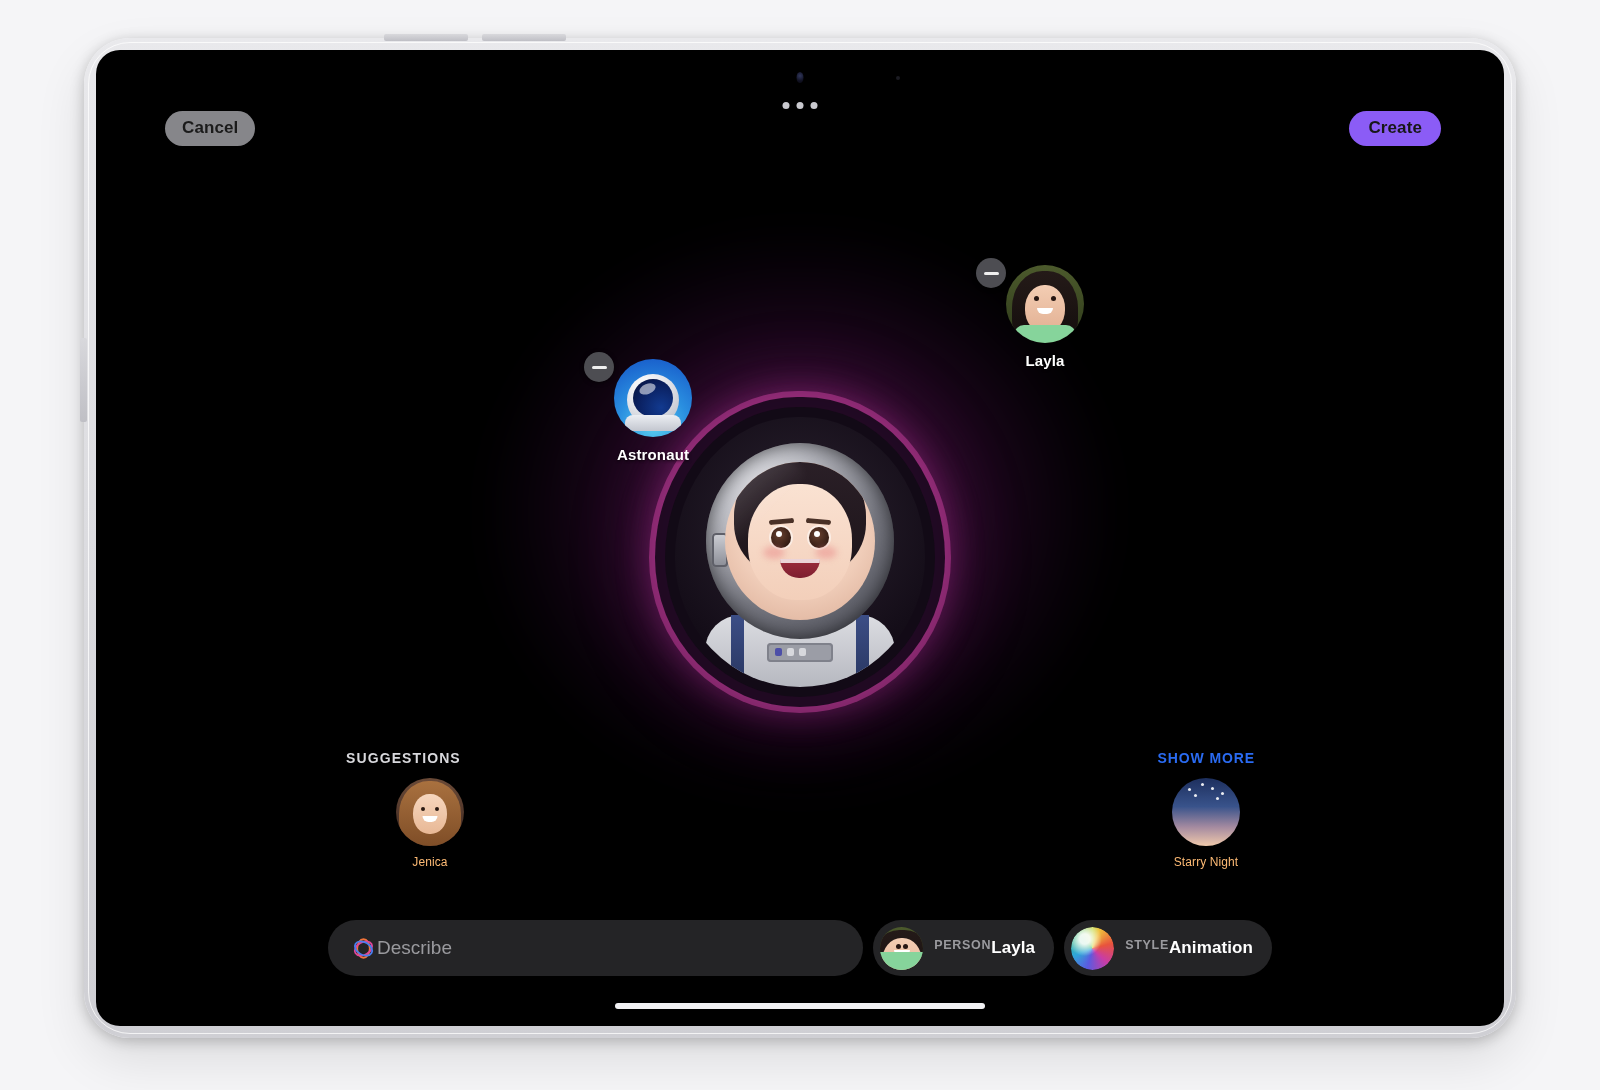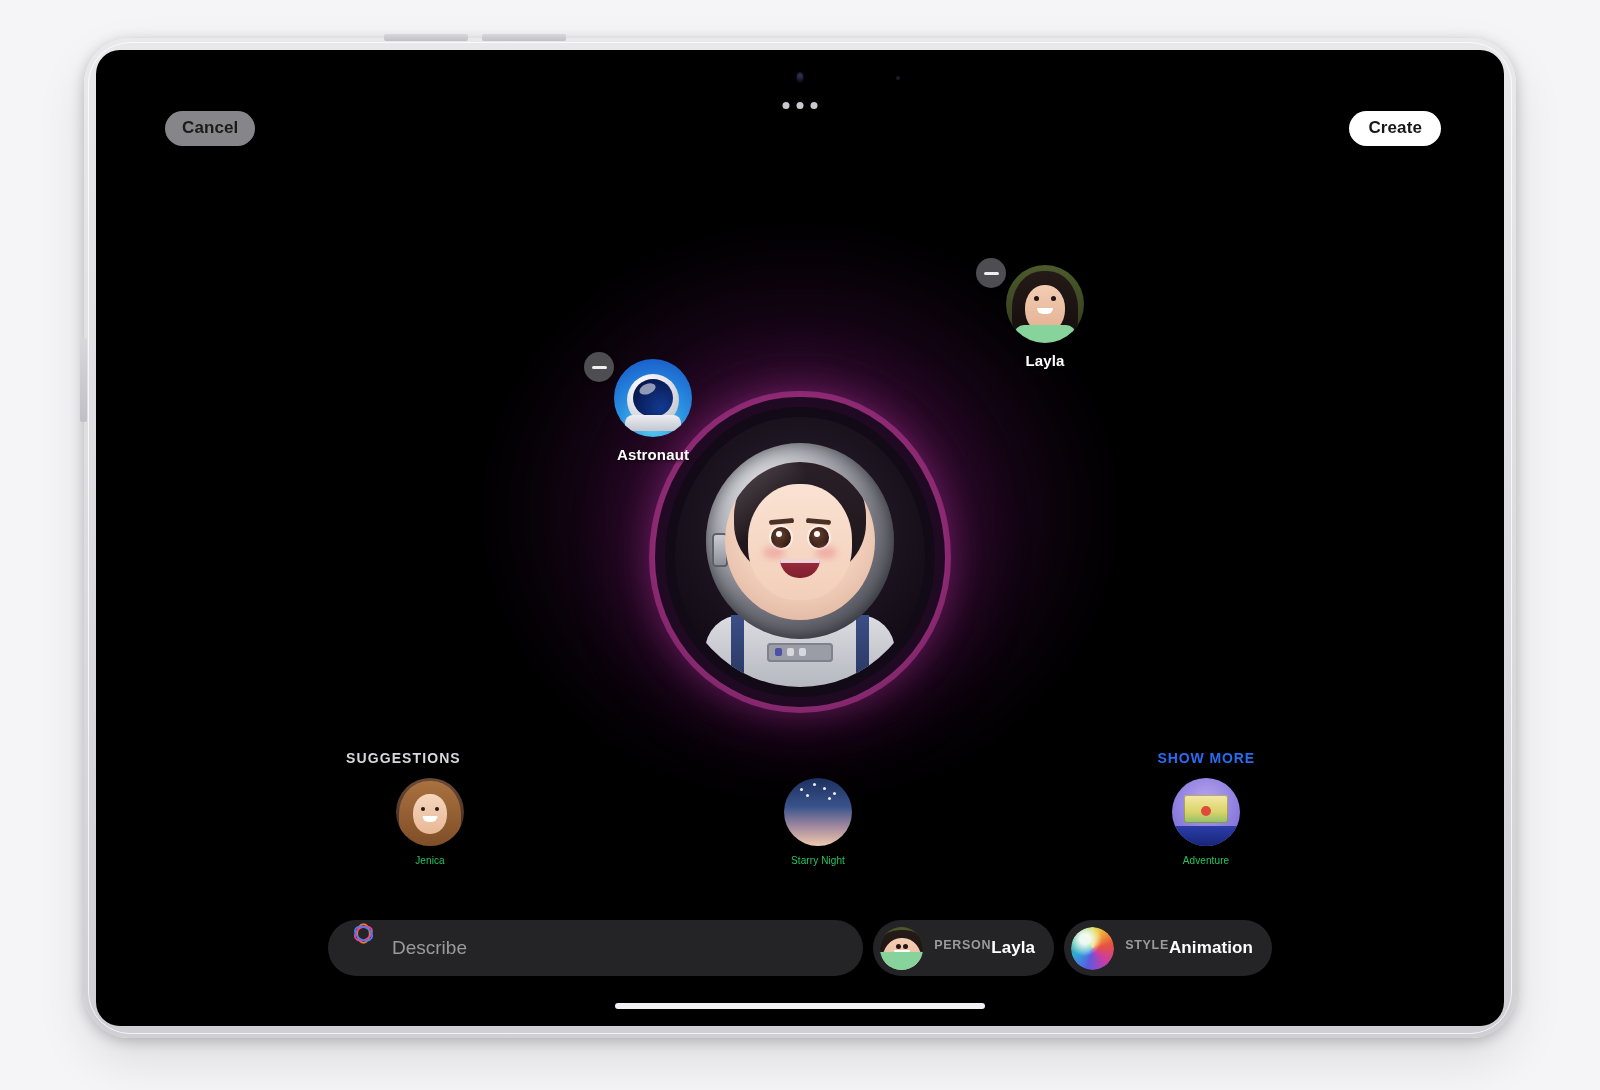--- a/index.html
+++ b/index.html
@@ -49,21 +49,21 @@
   #cancel-button{
     position:absolute; left:69px; top:61px;
     background:rgba(145,145,150,.92); color:#1b1b1b;
     border:none; border-radius:999px;
     padding:7px 17px 8px; font-size:17px; font-weight:600;
     letter-spacing:.1px; cursor:pointer;
     font-family:"Liberation Sans", sans-serif;
   }
   #create-button{
     position:absolute; right:63px; top:61px;
-    background:#ffffff; color:#171717;
+    background:#8b5cf6; color:#171717;
     border:none; border-radius:999px;
     padding:7px 19px 8px; font-size:17px; font-weight:700;
     letter-spacing:.1px; cursor:pointer;
     font-family:"Liberation Sans", sans-serif;
   }
 
   
   #canvas-stage{ position:absolute; left:0; right:0; top:86px; height:640px; }
 
   
@@ -228,21 +228,21 @@
     color:#d8d8dc; font-size:14px; font-weight:700; letter-spacing:1.1px; }
   #show-more-button{ position:absolute; right:249px; top:0;
     color:#2a6bf2; font-size:14px; font-weight:700; letter-spacing:.9px;
     background:none; border:none; cursor:pointer;
     font-family:"Liberation Sans", sans-serif; }
   #suggestions-row{ position:absolute; left:268px; right:232px; top:28px;
     display:flex; justify-content:space-between; }
   .suggestion-item{ width:132px; text-align:center; cursor:pointer; }
   .suggestion-item .sthumb{ position:relative; width:68px; height:68px; margin:0 auto;
     border-radius:50%; overflow:hidden; }
-  .suggestion-item .slabel{ margin-top:9px; color:#22c55e; font-size:10px;
+  .suggestion-item .slabel{ margin-top:9px; color:#fdba74; font-size:12px;
     font-weight:400; letter-spacing:.1px; }
 
   .s-jenica{ background:linear-gradient(180deg,#6b4a37 0%,#3a2620 100%); }
   .s-jenica .jh{ position:absolute; left:50%; top:4%; transform:translateX(-50%);
     width:62px; height:68px; border-radius:48% 48% 40% 40%;
     background:linear-gradient(180deg,#a9713f 0%,#7d4c26 100%); }
   .s-jenica .jf{ position:absolute; left:50%; top:24%; transform:translateX(-50%);
     width:34px; height:40px; border-radius:48%;
     background:linear-gradient(180deg,#f6d6bd 0%,#e8b896 100%); }
   .s-jenica .je{ position:absolute; width:4px; height:4px; border-radius:50%;
@@ -303,21 +303,21 @@
     background:linear-gradient(180deg,#e3e6ea 0%,#9aa0a8 60%,#6e747c 100%); }
   .s-scifi .ufo-beam{ position:absolute; left:50%; top:56%; transform:translateX(-50%);
     width:0; height:0; border-left:13px solid transparent; border-right:13px solid transparent;
     border-top:20px solid rgba(255,255,255,.35); }
 
   
   #bottom-bar{ position:absolute; left:0; right:0; bottom:50px;
     display:flex; align-items:center; gap:10px; padding:0 232px 0 232px; }
   #describe-field{
     flex:1; height:56px; border-radius:28px; background:#242426;
-    display:flex; gap:15px; padding:0 22px; cursor:text;
+    display:flex; align-items:center; padding:0 22px; cursor:text;
   }
   #describe-input{
     flex:1; background:transparent; border:none; outline:none;
     color:#fff; font-size:19px; font-family:"Liberation Sans", sans-serif;
   }
   #describe-input::placeholder{ color:#9a9a9e; }
 
   .bar-chip{
     height:56px; border-radius:28px; background:#242426;
     display:flex; align-items:center; gap:11px; padding:0 19px 0 7px; cursor:pointer;
@@ -451,27 +451,20 @@
               <div class="st"></div>
               <div class="st"></div>
             <div class="st"></div>
               <div class="st"></div>
               <div class="st"></div>
           </div>
           <div class="slabel">Starry Night</div>
         </div>
 
 
-        <div class="suggestion-item">
-          <div class="sthumb s-adventure">
-            <div class="sea"></div>
-              <div class="map"></div>
-          </div>
-          <div class="slabel">Adventure</div>
-        </div>
 
       </div>
     </div>
 
     <div id="bottom-bar">
 
       <div id="describe-field">
         <svg class="ai-icon" viewBox="0 0 32 32">
           <g fill="none" stroke-width="2.2">
             <ellipse cx="16" cy="16" rx="7.5" ry="11" stroke="#f2743a" transform="rotate(0 16 16)"></ellipse>

